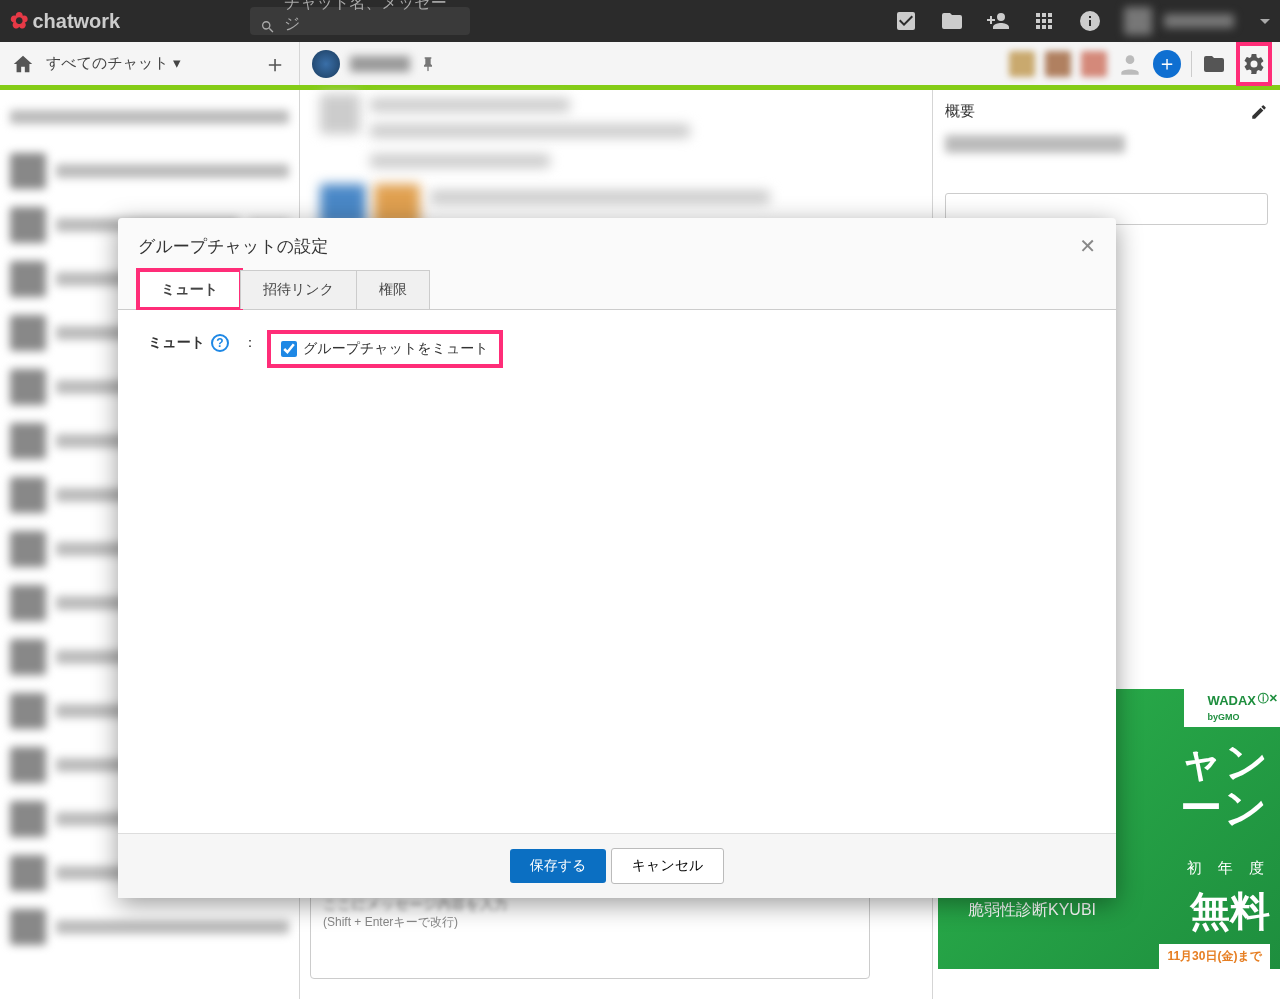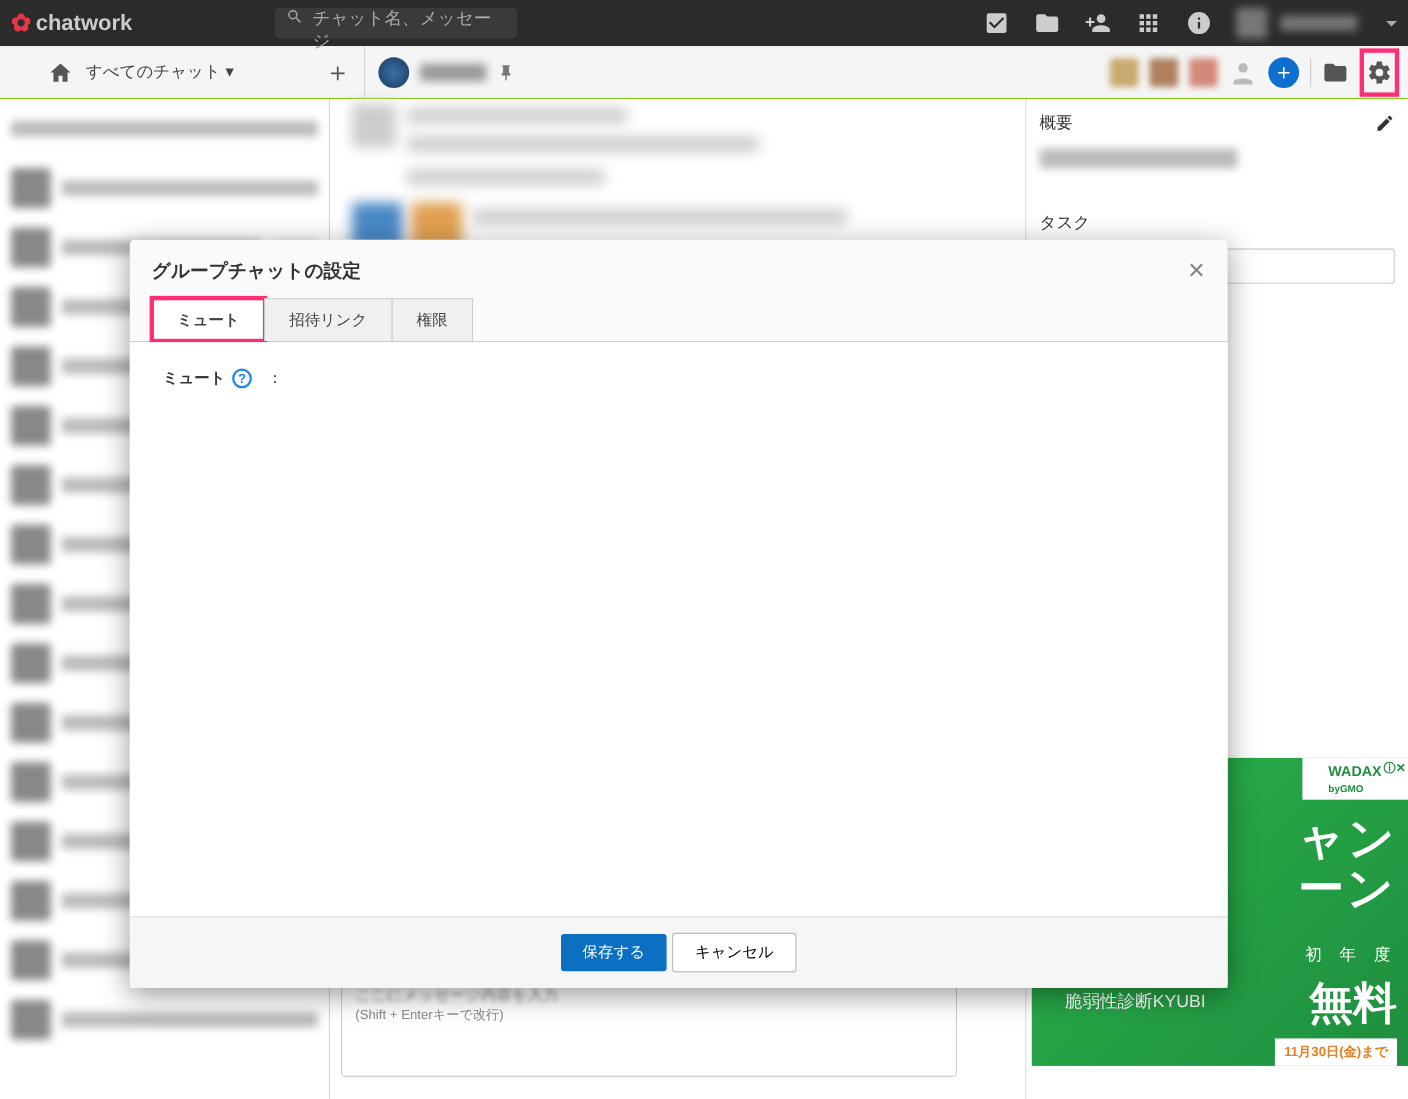--- a/index.html
+++ b/index.html
@@ -2,30 +2,30 @@
 <html><head>
 <meta charset="utf-8">
 <style>
   * { box-sizing: border-box; margin: 0; padding: 0; font-family: "Hiragino Kaku Gothic Pro", "Meiryo", sans-serif; }
   body { width: 1280px; height: 999px; overflow: hidden; background: #fff; position: relative; }
 
   
   .topbar { height: 42px; background: #2b2b2b; color: #ddd; display: flex; align-items: center; padding: 0 10px; }
   .logo { display: flex; align-items: center; gap: 4px; font-size: 20px; font-weight: bold; color: #ccc; }
   .logo-icon { color: #e63946; font-size: 22px; }
-  .topbar .search { margin-left: 130px; background: #3a3a3a; border-radius: 4px; display: flex; align-items: flex-start; height: 28px; padding: 0 10px; width: 220px; color: #aaa; }
+  .topbar .search { margin-left: 130px; background: #3a3a3a; border-radius: 4px; display: flex; align-items: flex-end; height: 28px; padding: 0 10px; width: 220px; color: #aaa; }
   .topbar .search svg { width: 16px; height: 16px; fill: #aaa; margin-right: 8px; }
   .topbar .right { margin-left: auto; display: flex; align-items: center; gap: 22px; }
   .topbar .right .icn { width: 24px; height: 24px; fill: #ccc; cursor: pointer; }
   .topbar .avatar { width: 28px; height: 28px; background: #777; border-radius: 3px; filter: blur(4px); }
   .topbar .name { width: 70px; height: 14px; background: #777; filter: blur(4px); border-radius: 2px; margin-left: -10px;}
   .topbar .caret { width: 0; height: 0; border-left: 5px solid transparent; border-right: 5px solid transparent; border-top: 5px solid #aaa; margin-left: 4px; }
 
   
-  .subbar { height: 48px; background: #f5f5f5; border-bottom: 1px solid #84cc16; display: flex; align-items: center; padding-left: 32px; }
+  .subbar { height: 48px; background: #f5f5f5; border-bottom: 5px solid #84cc16; display: flex; align-items: center; }
   .subbar-left { width: 300px; display: flex; align-items: center; gap: 12px; padding: 0 12px; border-right: 1px solid #d5d5d5; height: 100%; }
   .home-icon { width: 22px; height: 22px; fill: #555; }
   .allchat { font-size: 15px; color: #444; }
   .plus-icon { margin-left: auto; font-size: 24px; color: #555; cursor: pointer; }
 
   .subbar-mid { flex: 1; display: flex; align-items: center; padding: 0 12px; gap: 10px; }
   .groupavatar { width: 28px; height: 28px; border-radius: 50%; background: radial-gradient(circle,#3a6fa8,#1b3c5e); }
   .groupname { width: 60px; height: 16px; background: #999; filter: blur(4px); }
   .pin-icon { width: 16px; height: 16px; fill: #777; }
 
@@ -49,21 +49,21 @@
   .content { flex: 1; display: flex; }
   .msgcol { flex: 1; background: #fff; position: relative; }
   .msgbl { position: absolute; background: #ccc; filter: blur(6px); border-radius: 3px; }
 
   .rightcol { width: 348px; border-left: 1px solid #d5d5d5; background: #fff; padding: 12px; }
   .rightcol .hdr { display: flex; align-items: flex-end; justify-content: space-between; font-size: 15px; color: #333; margin-bottom: 14px;}
   .pencil-icon { width: 18px; height: 18px; fill: #333; }
   .bl { height: 18px; background: #bbb; filter: blur(4px); border-radius: 2px; }
   .modal { position: absolute; top: 218px; left: 118px; width: 998px; height: 680px; background: #fafafa; border-radius: 4px; box-shadow: 0 6px 26px rgba(0,0,0,0.4); display: flex; flex-direction: column; }
   .modal-hdr { padding: 16px 20px 12px; display: flex; align-items: center; }
-  .modal-title { font-size: 17px; font-weight: bold; color: #333; }
+  .modal-title { font-size: 17px; font-weight: normal; color: #333; }
   .modal-close { margin-left: auto; font-size: 20px; color: #888; cursor: pointer; }
   .tabs { display: flex; border-bottom: 1px solid #ccc; padding: 0 20px; }
   .tab { padding: 10px 22px; background: #f0f0f0; border: 1px solid #ccc; border-bottom: none; margin-right: -1px; font-size: 14px; color: #444; cursor: pointer; }
   .tab.active { background: #fff; font-weight: bold; }
   .tab.highlight { outline: 4px solid #ff2d78; outline-offset: -2px; }
   .modal-body { flex: 1; padding: 24px 30px; background: #fff; }
   .mute-row { display: flex; align-items: flex-start; gap: 6px; font-size: 14px; color: #333; }
   .mute-label { font-weight: bold; }
   .help-icon { width: 18px; height: 18px; border: 2px solid #1e88e5; color: #1e88e5; border-radius: 50%; font-size: 12px; display: inline-flex; align-items: center; justify-content: center; font-weight: bold;}
   .chk-wrap { display: inline-flex; align-items: center; gap: 6px; padding: 6px 10px; outline: 4px solid #ff2d78; }
@@ -238,23 +238,20 @@
       <div class="msgbl" style="top:100px;left:130px;width:340px;height:14px;"></div>
     </div>
     <div class="rightcol">
       <div class="hdr">
         <span>概要</span>
         <svg class="pencil-icon" viewBox="0 0 24 24">
             <path d="M3 17.25V21h3.75L17.81 9.94l-3.75-3.75L3 17.25zM20.71 7.04a1 1 0 000-1.41l-2.34-2.34a1 1 0 00-1.41 0l-1.83 1.83 3.75 3.75 1.83-1.83z"></path>
           </svg>
       </div>
       <div class="bl" style="width:180px;margin-bottom:40px;"></div>
-      <div class="hdr">
-          <span>タスク</span>
-        </div>
       <div style="border:1px solid #ccc; height:32px; border-radius:3px;"></div>
     </div>
   </div>
 </div>
 
 <div class="msginput">
   <div style="filter:blur(2px);">ここにメッセージ内容を入力</div>
   <div class="hint">(Shift + Enterキーで改行)</div>
 </div>
 
@@ -282,19 +279,23 @@
   <div class="tabs">
     <div class="tab active highlight">ミュート</div>
     <div class="tab">招待リンク</div>
     <div class="tab">権限</div>
   </div>
   <div class="modal-body">
     <div class="mute-row">
       <span class="mute-label">ミュート</span>
       <span class="help-icon">?</span>
       <span style="margin:0 8px;">：</span>
+      <label class="chk-wrap">
+        <input type="checkbox" class="chk" checked="" style="">
+        <span>グループチャットをミュート</span>
+      </label>
     </div>
   </div>
   <div class="modal-ftr">
     <button class="btn-save">保存する</button>
     <button class="btn-cancel">キャンセル</button>
   </div>
 </div>
 
 </body></html>

